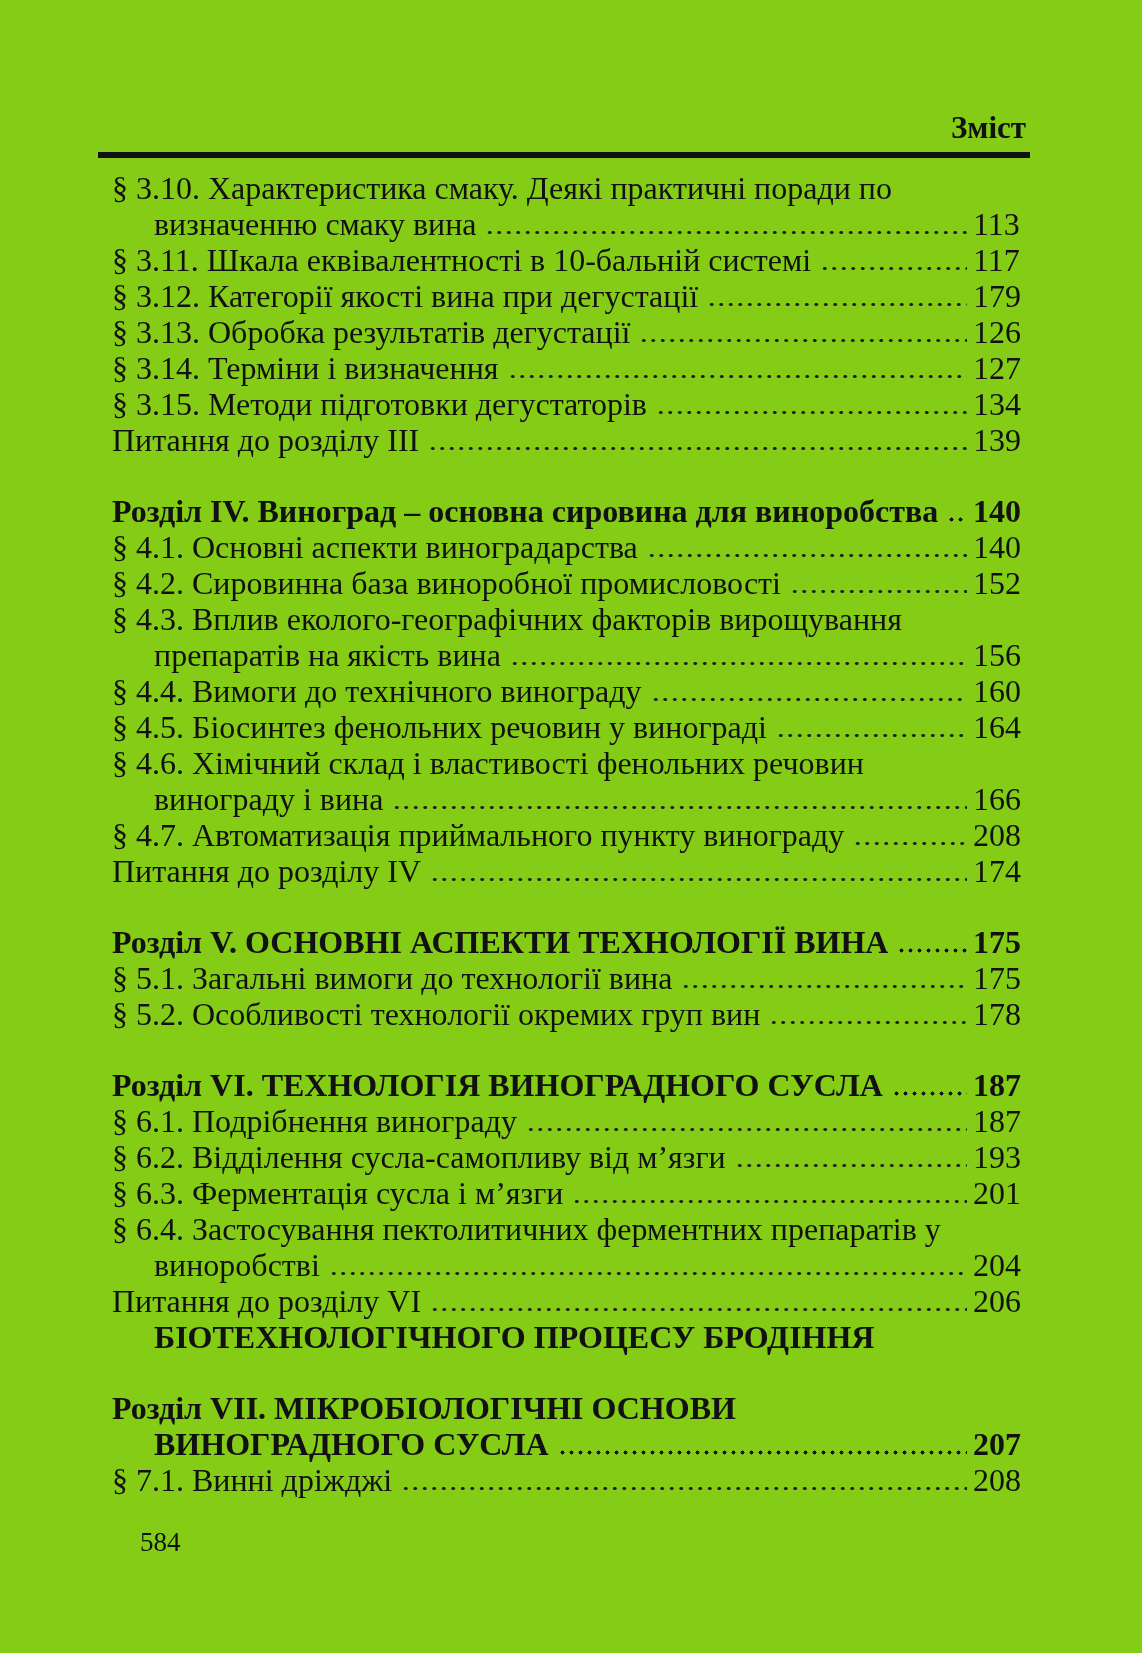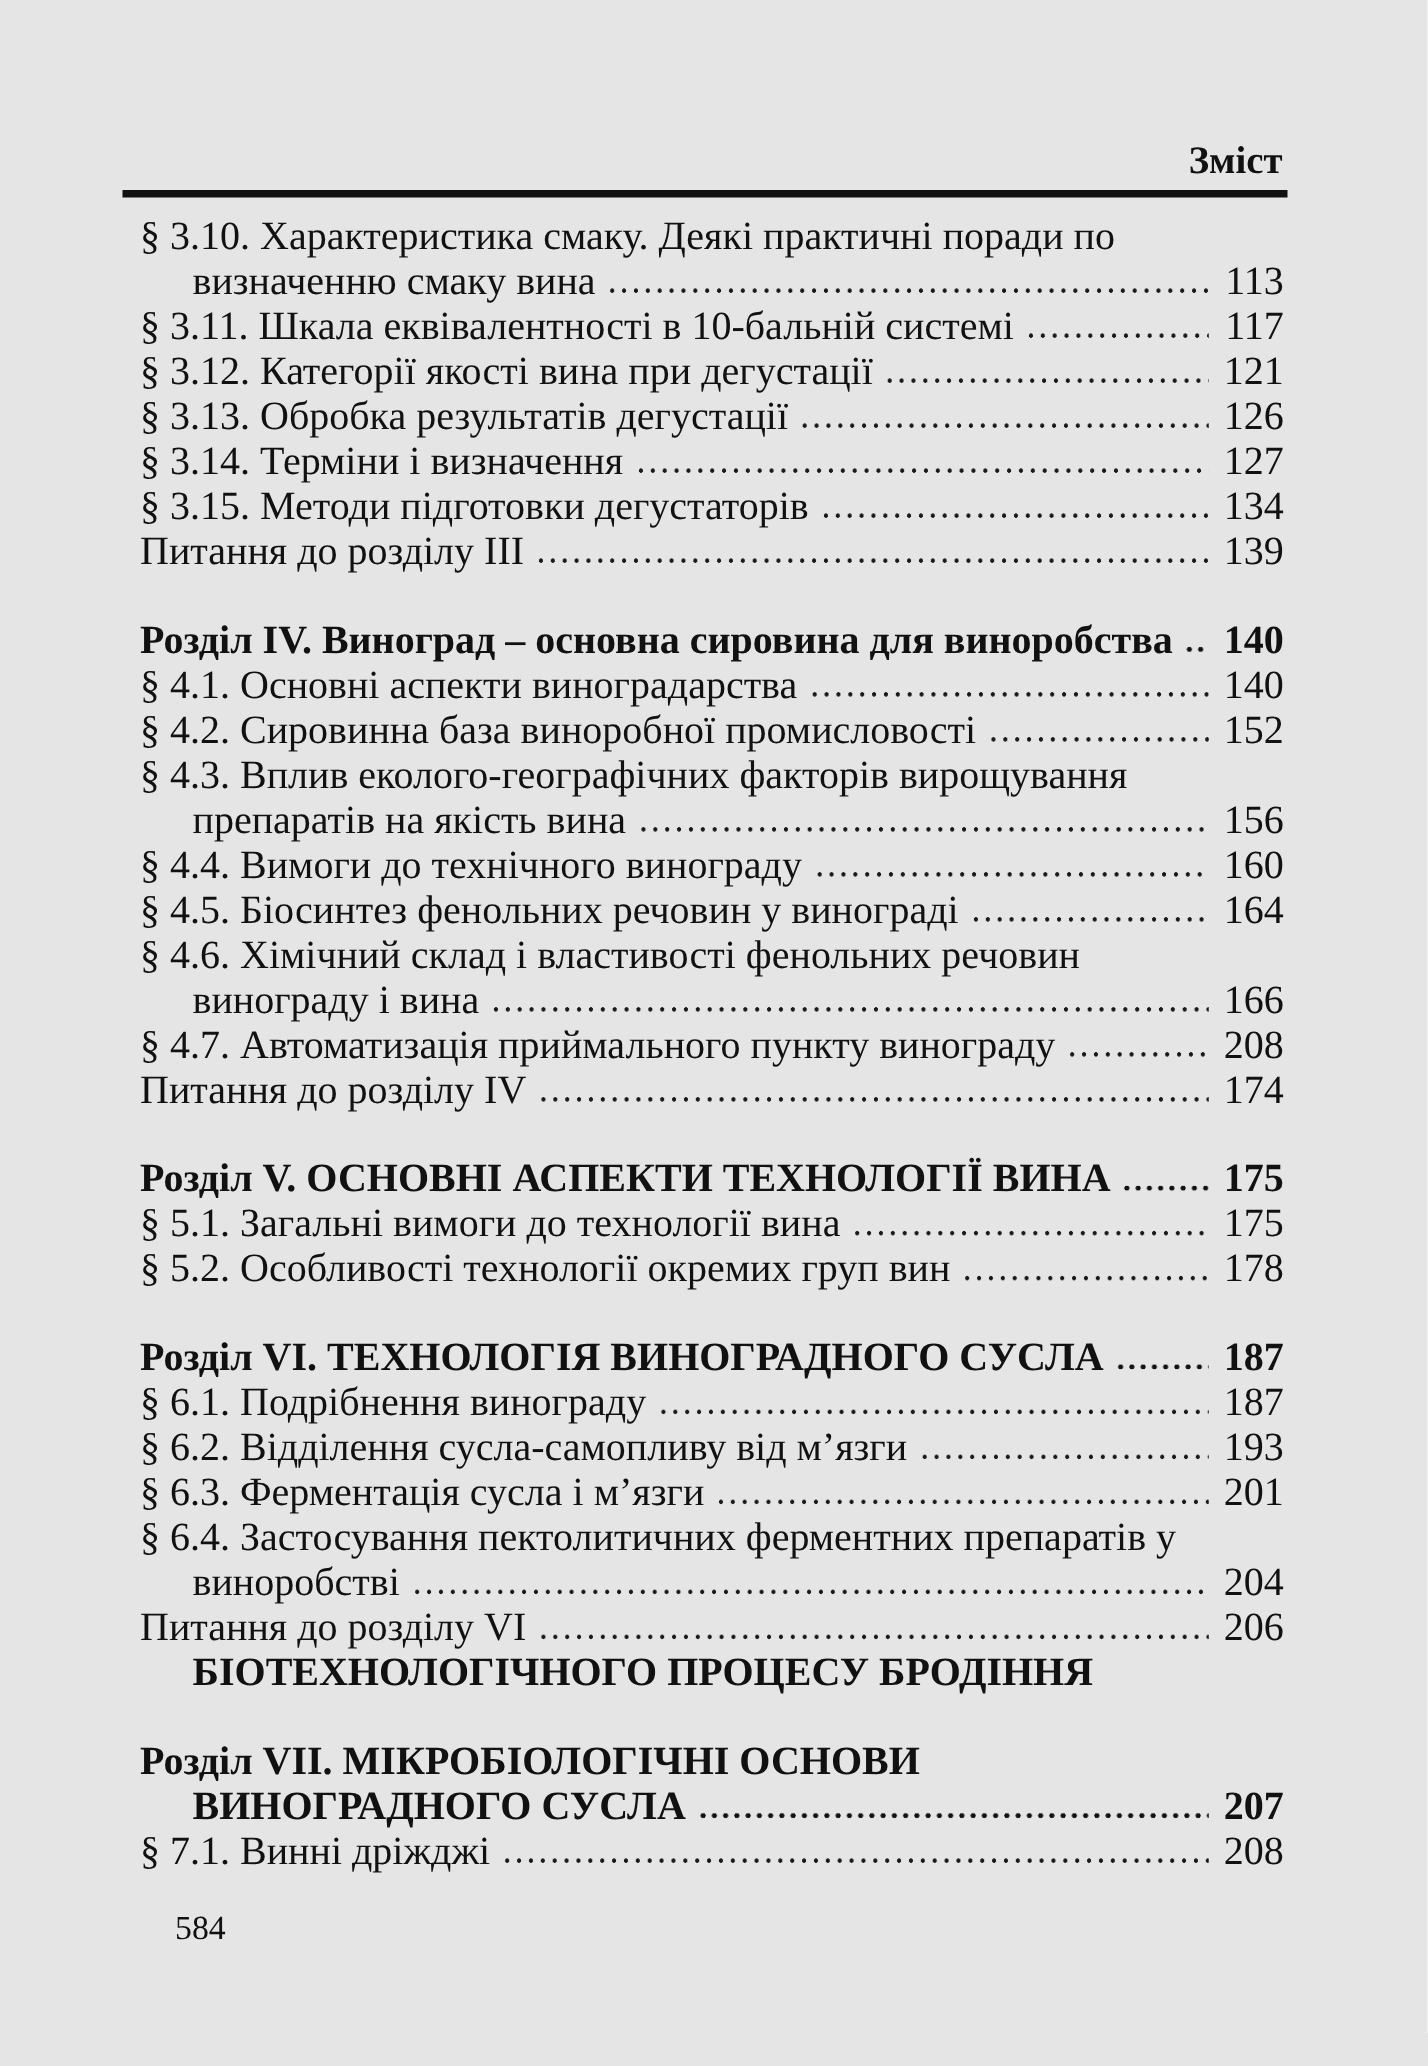--- a/index.html
+++ b/index.html
@@ -11,21 +11,21 @@
     width: 1142px;
     height: 1653px;
     position: relative;
     overflow: hidden;
     color: #111111;
     font-family: "Liberation Serif", "DejaVu Serif", serif;
   }
   .page {
     position: absolute;
     inset: 0;
-    background: #e5e5e5;
+    background: #84cc16;
   }
   
   .header {
     margin: 110px 0 0 98px;
     width: 932px;
     text-align: right;
     font-size: 31px;
     font-weight: 700;
     line-height: 36px;
     padding-right: 4px;
@@ -65,21 +65,21 @@
     background-position: left bottom 7px;
     min-width: 0;
   }
   .toc-row.bold .leader {
     background-image: radial-gradient(circle, #111111 1.8px, rgba(0,0,0,0) 2.2px);
     background-size: 9px 5px;
   }
   .toc-row .pg {
     flex: 0 0 auto;
     min-width: 54px;
-    text-align: right;
+    text-align: left;
     font-family: Liberation Serif, serif;
   }
   
   .footer {
     position: absolute;
     left: 112px;
     top: 1524px;
     font-size: 27px;
     line-height: 36px;
     margin-left: 28px;
@@ -106,21 +106,21 @@
         <span class="pg">113</span>
       </div>
       <div class="toc-row">
         <span class="t">§ 3.11. Шкала еквівалентності в 10-бальній системі</span>
         <span class="leader"></span>
         <span class="pg">117</span>
       </div>
       <div class="toc-row">
         <span class="t">§ 3.12. Категорії якості вина при дегустації</span>
         <span class="leader"></span>
-        <span class="pg">121</span>
+        <span class="pg">179</span>
       </div>
       <div class="toc-row">
         <span class="t">§ 3.13. Обробка результатів дегустації</span>
         <span class="leader"></span>
         <span class="pg">126</span>
       </div>
       <div class="toc-row">
         <span class="t">§ 3.14. Терміни і визначення</span>
         <span class="leader"></span>
         <span class="pg">127</span>

